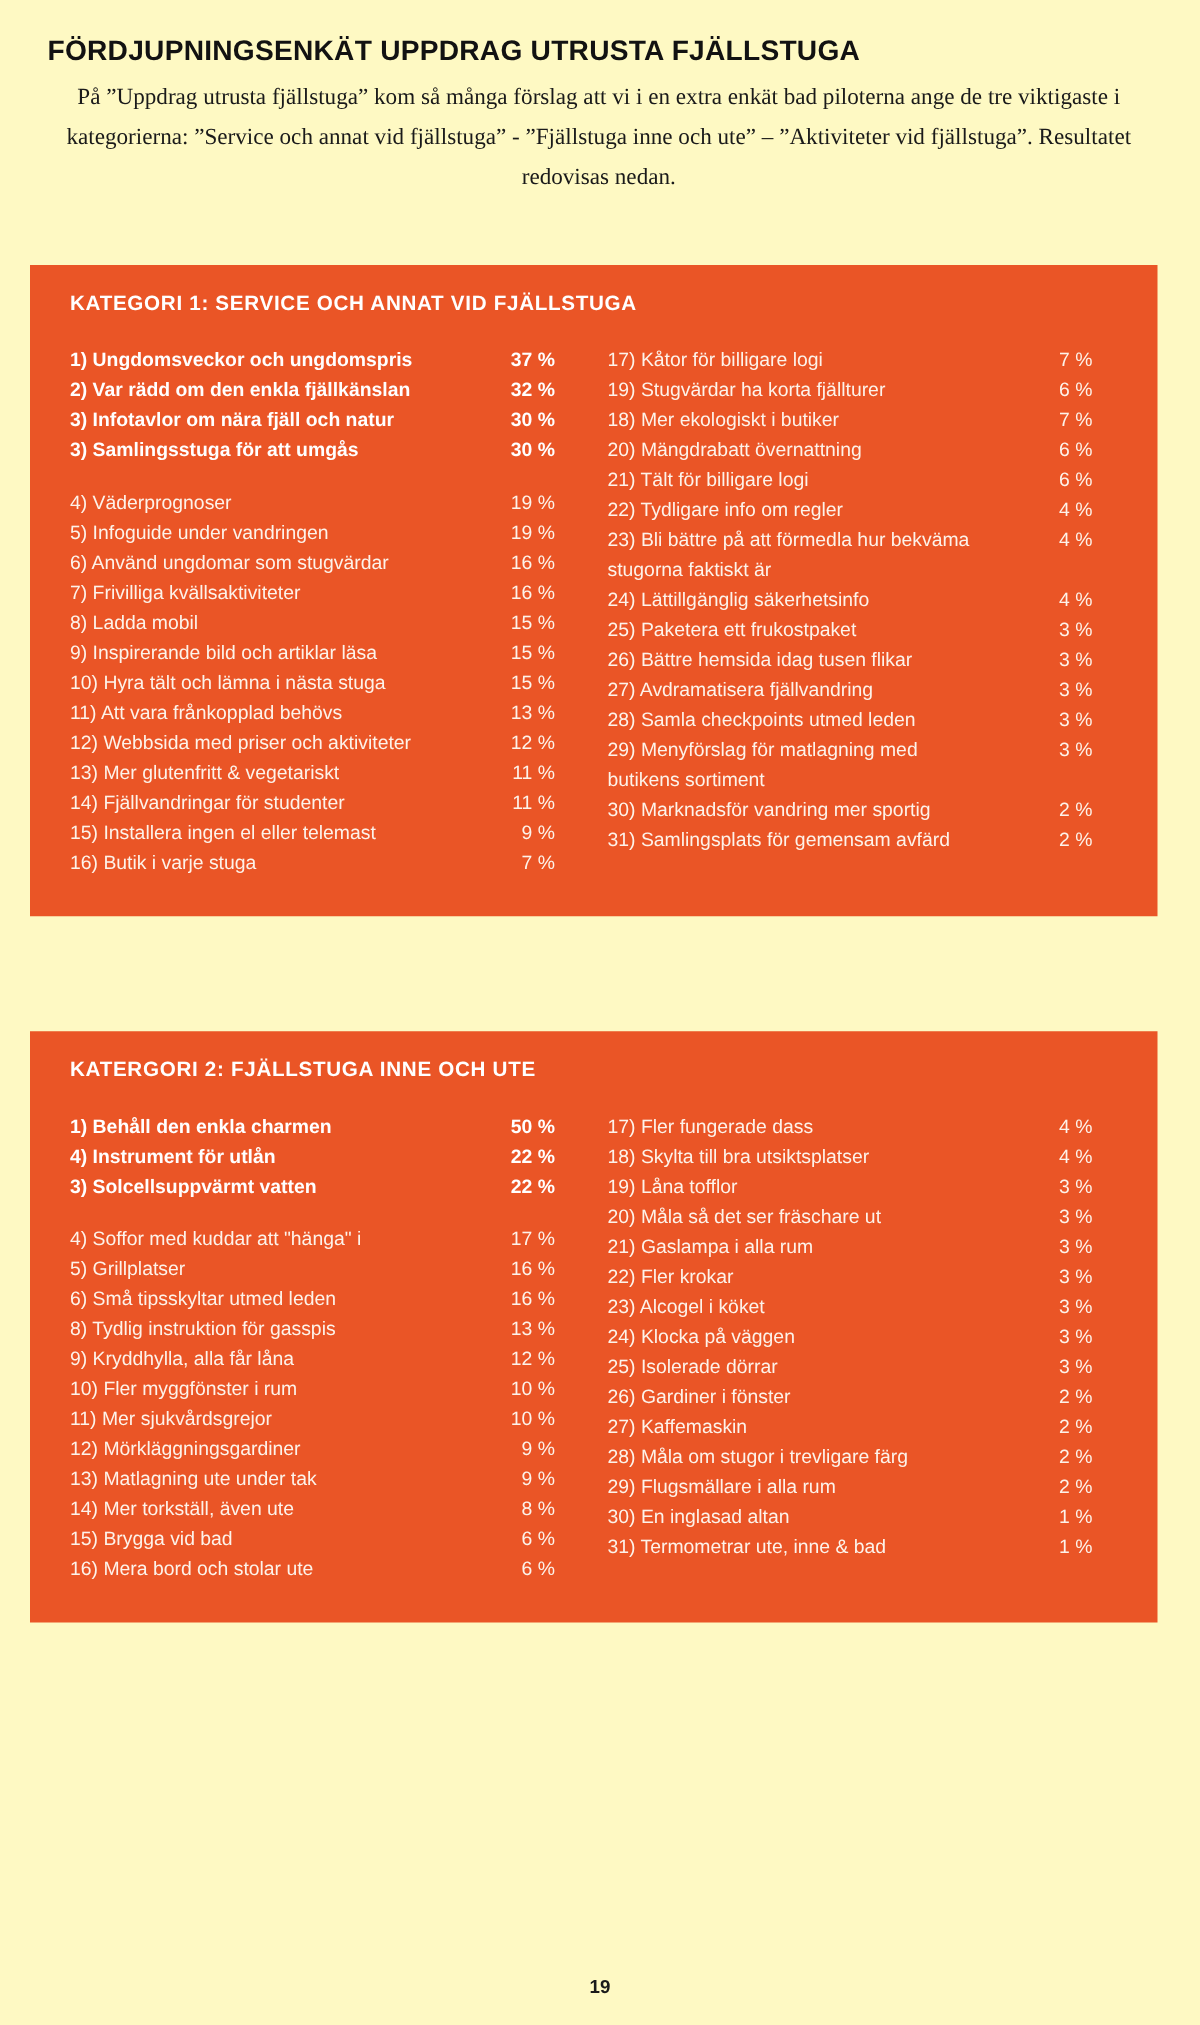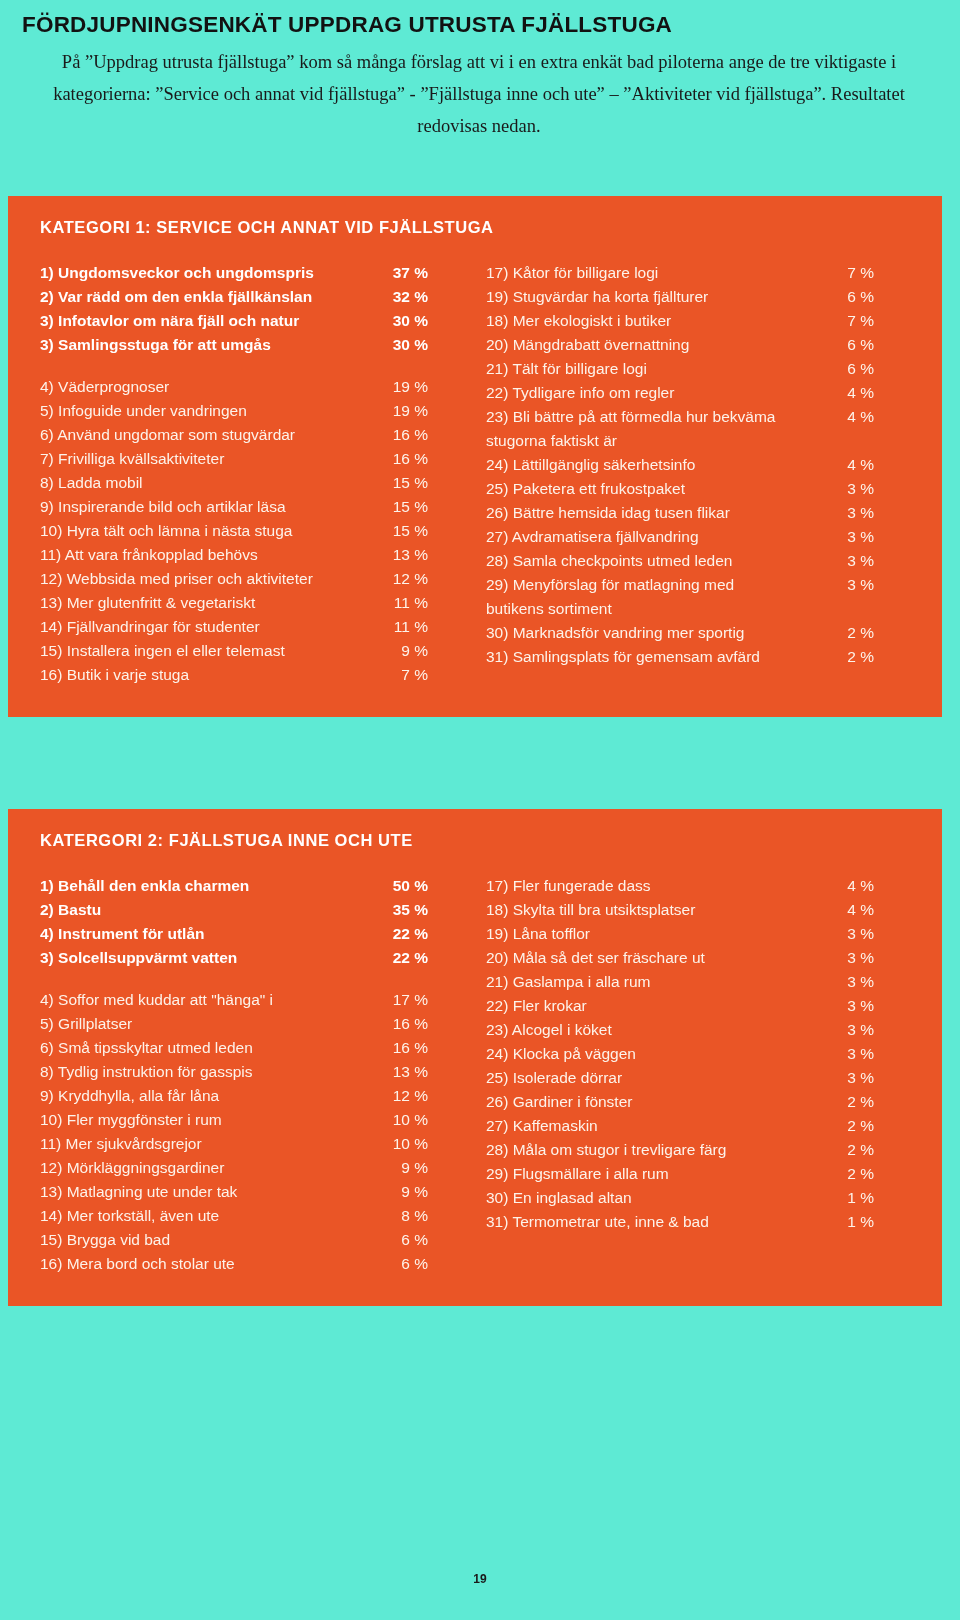--- a/index.html
+++ b/index.html
@@ -12,23 +12,23 @@
 
   body {
     font-family: "Liberation Sans", sans-serif;
     position: relative;
     overflow: hidden;
   }
 
   .page {
     width: 960px;
     height: 1620px;
-    padding: 0;
+    padding: 16px;
     position: relative;
-    background: #5eead4;
+    background: #fef9c3;
   }
 
   
   .intro {
     padding: 12px 24px 0 22px;
   }
 
   .doc-title {
     font-family: "Liberation Sans", sans-serif;
     font-weight: bold;
@@ -68,21 +68,20 @@
     letter-spacing: 0.55px;
     color: #ffffff;
     margin: 0 0 28px 12px;
     white-space: nowrap;
   }
 
   .columns {
     display: flex;
     flex-direction: row;
     align-items: flex-start;
-    gap: 16px;
   }
 
   .col {
     display: block;
   }
 
   .col-left  { width: 400px; padding-left: 12px; }
   .col-right { width: 430px; padding-left: 42px; }
 
   
@@ -117,25 +116,25 @@
   
   .row.cont .value { min-width: 42px; }
 
   .gap { height: 18px; }
 
   
   .page-number {
     position: absolute;
     left: 0;
     right: 0;
-    bottom: 34px;
+    bottom: 22px;
     text-align: center;
     font-family: "Liberation Sans", sans-serif;
     font-weight: bold;
-    font-size: 12px;
+    font-size: 15px;
     color: #1a1a1a;
   }
 </style>
 </head>
 <body>
 
 <div class="page">
 
   <div class="intro">
     <h1 class="doc-title">FÖRDJUPNINGSENKÄT UPPDRAG UTRUSTA FJÄLLSTUGA</h1>
@@ -298,24 +297,20 @@
   <section class="panel" id="panel-2">
     <div class="panel-title">KATERGORI 2: FJÄLLSTUGA INNE OCH UTE</div>
     <div class="columns">
       <div class="col col-left">
         <div>
             <div class="row bold">
               <span class="label">1) Behåll den enkla charmen</span>
               <span class="value">50 %</span>
             </div>
             <div class="row bold">
-              <span class="label">2) Bastu</span>
-              <span class="value">35 %</span>
-            </div>
-            <div class="row bold">
               <span class="label">4) Instrument för utlån</span>
               <span class="value">22 %</span>
             </div>
             <div class="row bold">
               <span class="label">3) Solcellsuppvärmt vatten</span>
               <span class="value">22 %</span>
             </div>
           </div>
         <div class="gap"></div>
         <div>

